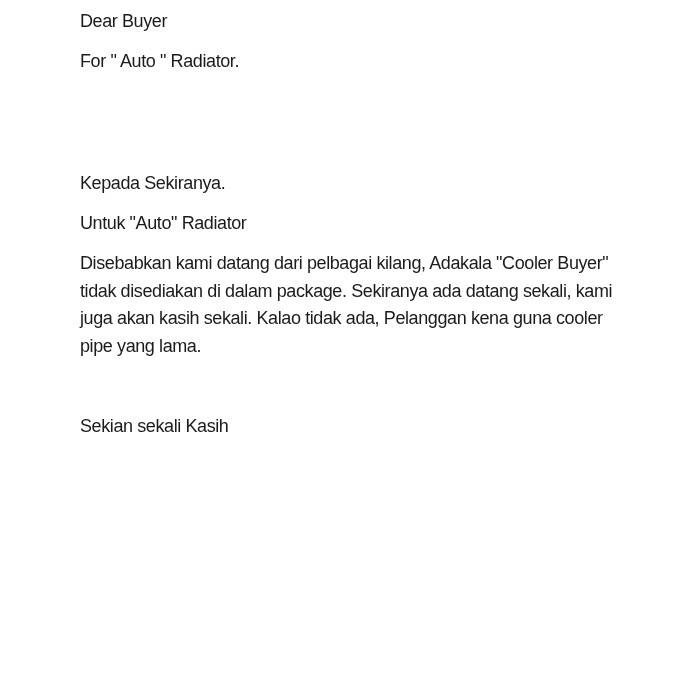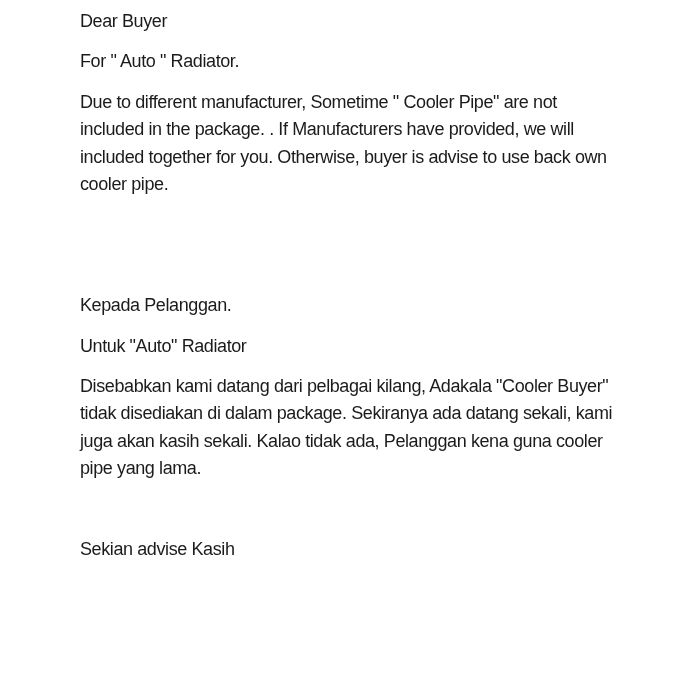--- a/index.html
+++ b/index.html
@@ -31,35 +31,31 @@
   }
 </style>
 </head>
 <body>
 
 <div class="page">
   <p class="para">Dear Buyer</p>
 
   <p class="para">For " Auto " Radiator.</p>
 
-  <p class="para">Due to different manufacturer, Sometime " Cooler Pipe" are not
-included in the package. . If Manufacturers have provided, we will
-included together for you. Otherwise, buyer is advise to use back own
-cooler pipe.</p>
 
   <div class="blank-line"></div>
 
 
   <div class="blank-line"></div>
 
-  <p class="para">Kepada Pelanggan.</p>
+  <p class="para">Kepada Sekiranya.</p>
 
   <p class="para">Untuk "Auto" Radiator</p>
 
   <p class="para">Disebabkan kami datang dari pelbagai kilang, Adakala "Cooler Buyer"
 tidak disediakan di dalam package. Sekiranya ada datang sekali, kami
 juga akan kasih sekali. Kalao tidak ada, Pelanggan kena guna cooler
 pipe yang lama.</p>
 
   <div class="blank-line"></div>
 
-  <p class="para">Sekian advise Kasih</p>
+  <p class="para">Sekian sekali Kasih</p>
 </div>
 
 </body></html>

